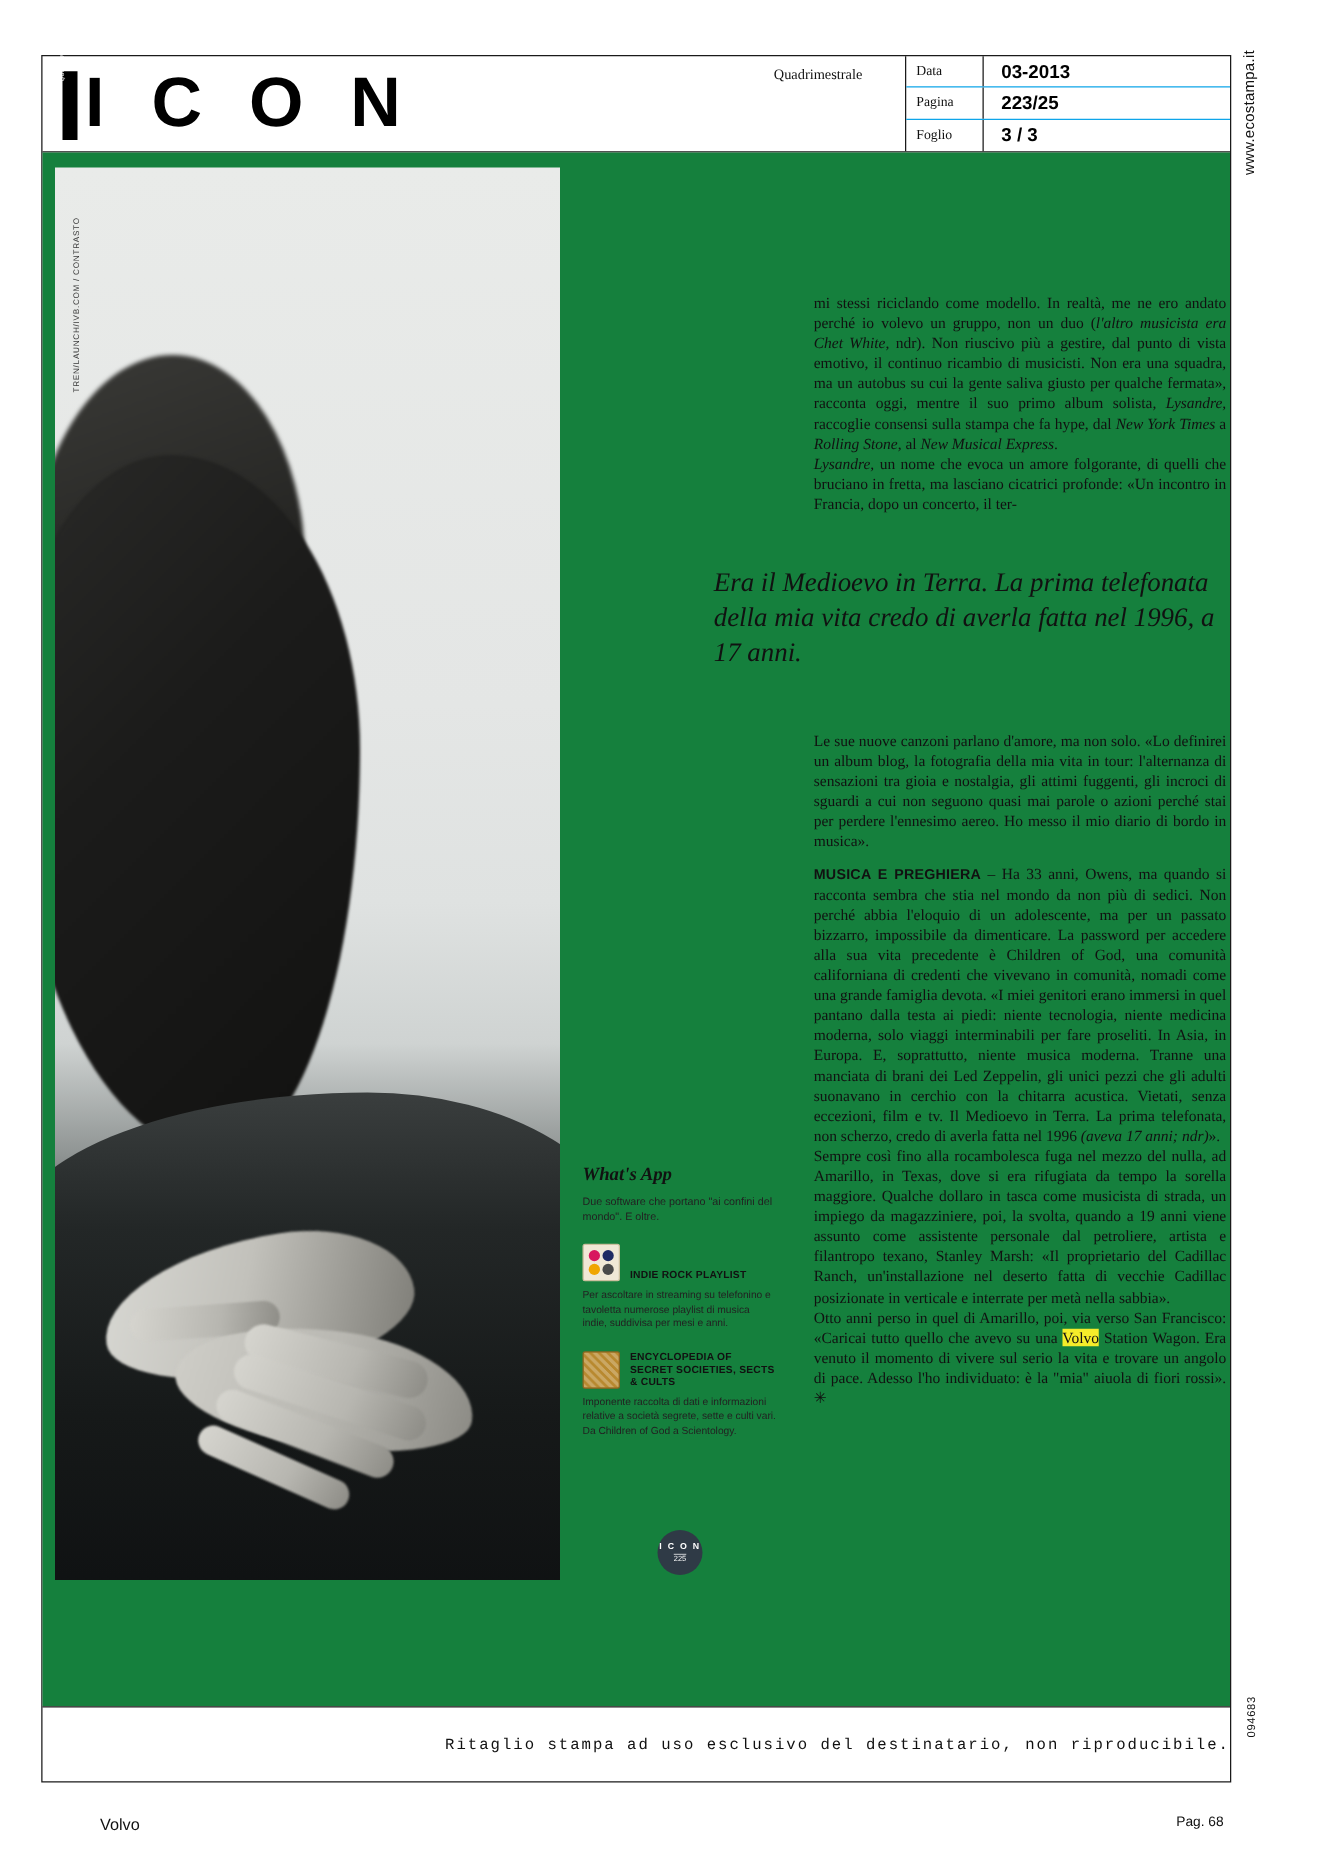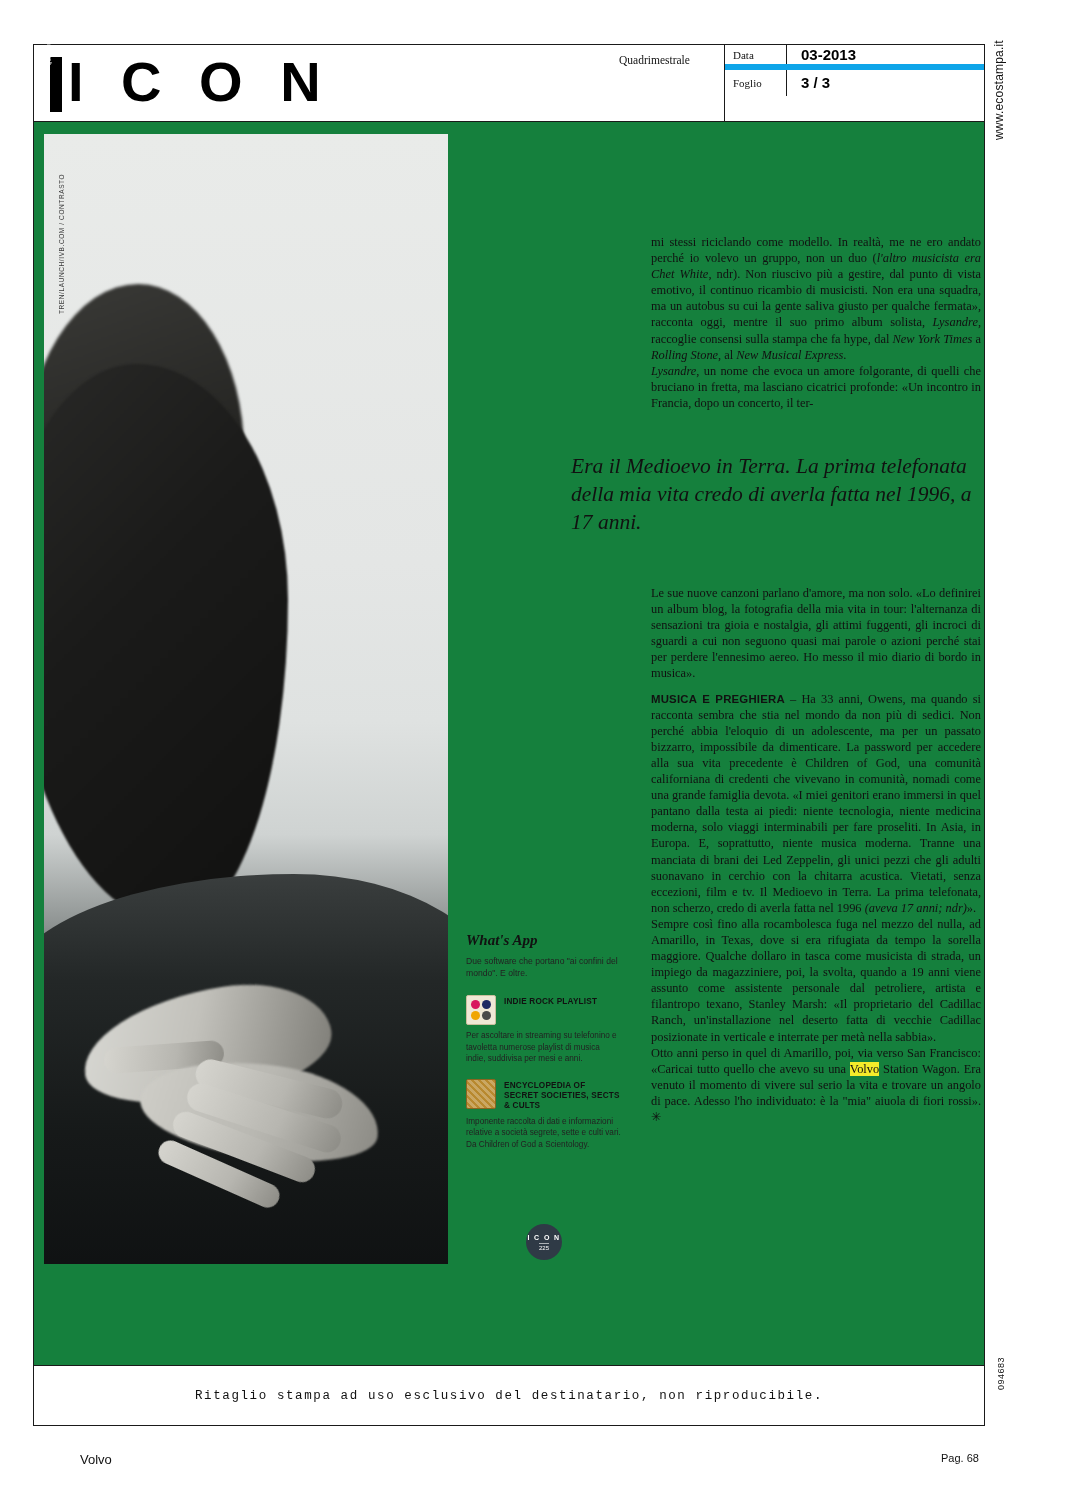--- a/index.html
+++ b/index.html
@@ -97,21 +97,21 @@
     top: 0px;
     width: 260px;
     height: 76px;
     border-left: 1px solid #1a1a1a;
     box-sizing: border-box;
   }
   .meta-row {
     height: 25.3px;
     display: flex;
     align-items: center;
-    border-bottom: 6px solid #0ea5e9;
+    border-bottom: 1px solid #0ea5e9;
     box-sizing: border-box;
   }
   .meta-row:last-child { border-bottom: none; }
   .meta-label {
     width: 62px;
     padding-left: 8px;
     font-family: "Liberation Serif", serif;
     font-size: 11px;
     color: #111;
     border-right: 1px solid #1a1a1a;
@@ -275,21 +275,21 @@
   .wa-sub {
     font-family: "Liberation Sans", sans-serif;
     font-size: 8.6px;
     line-height: 12px;
     color: #222;
     margin-bottom: 16px;
   }
   .wa-item { margin-bottom: 14px; }
   .wa-item-head {
     display: flex;
-    align-items: flex-start;
+    align-items: flex-end;
     margin-bottom: 5px;
   }
   .wa-icon {
     width: 28px;
     height: 28px;
     flex: 0 0 28px;
     margin-right: 8px;
     border-radius: 2px;
     position: relative;
     overflow: hidden;
@@ -414,21 +414,21 @@
   .footer-strip {
     position: absolute;
     left: 34px;
     top: 1365px;
     width: 950px;
     height: 61px;
     border-top: 1px solid #1a1a1a;
     box-sizing: border-box;
     display: flex;
     align-items: center;
-    justify-content: center;
+    justify-content: flex-end;
   }
   .footer-strip .txt {
     font-family: "Liberation Mono", monospace;
     font-size: 12.5px;
     letter-spacing: 1.6px;
     color: #111;
   }
 
   
   .page-foot-left {
@@ -464,20 +464,24 @@
       </div>
       <div class="mast-title">I C O N</div>
     </div>
 
     <div class="periodicity">Quadrimestrale</div>
 
     <div class="meta-table">
       <div class="meta-row">
         <div class="meta-label">Data</div>
         <div class="meta-value">03-2013</div>
+      </div>
+      <div class="meta-row">
+        <div class="meta-label">Pagina</div>
+        <div class="meta-value">223/25</div>
       </div>
       <div class="meta-row">
         <div class="meta-label">Foglio</div>
         <div class="meta-value">3 / 3</div>
       </div>
     </div>
   </div>
 
   <div class="vert-url">www.ecostampa.it</div>
   <div class="vert-code">094683</div>

